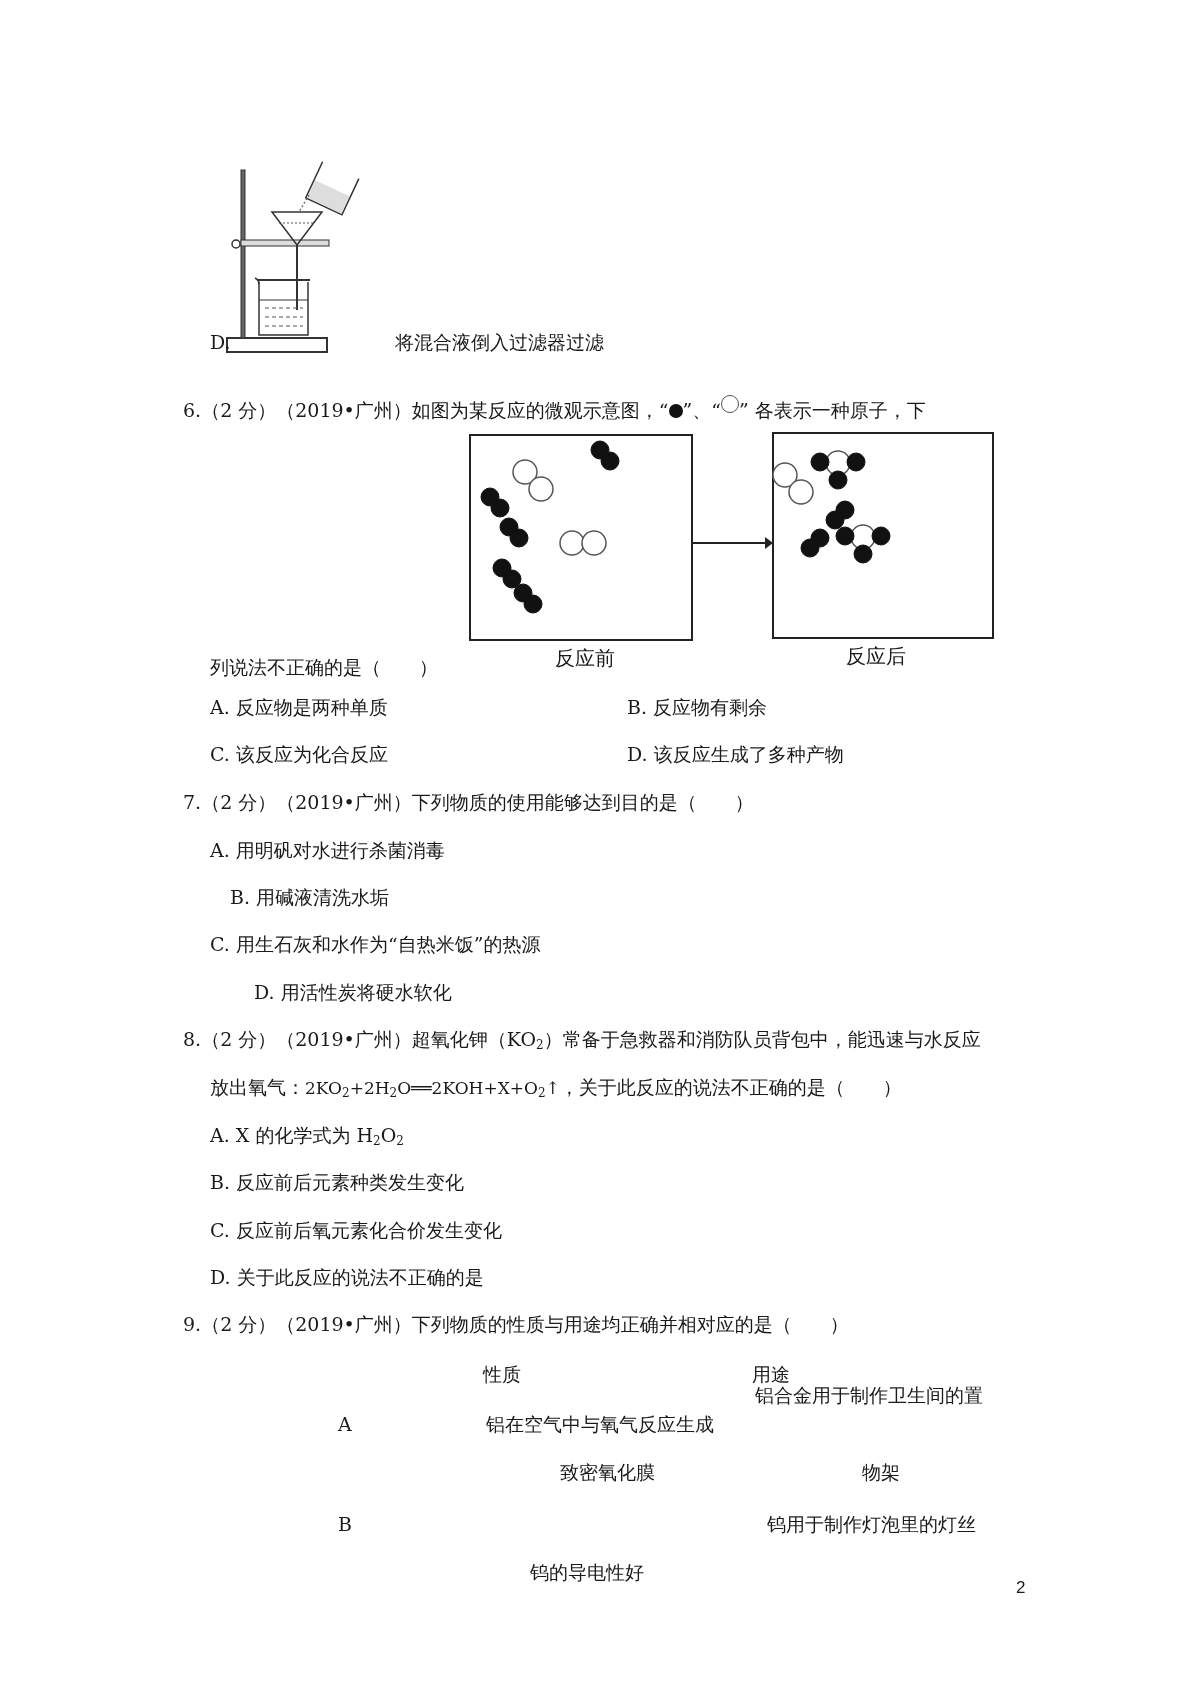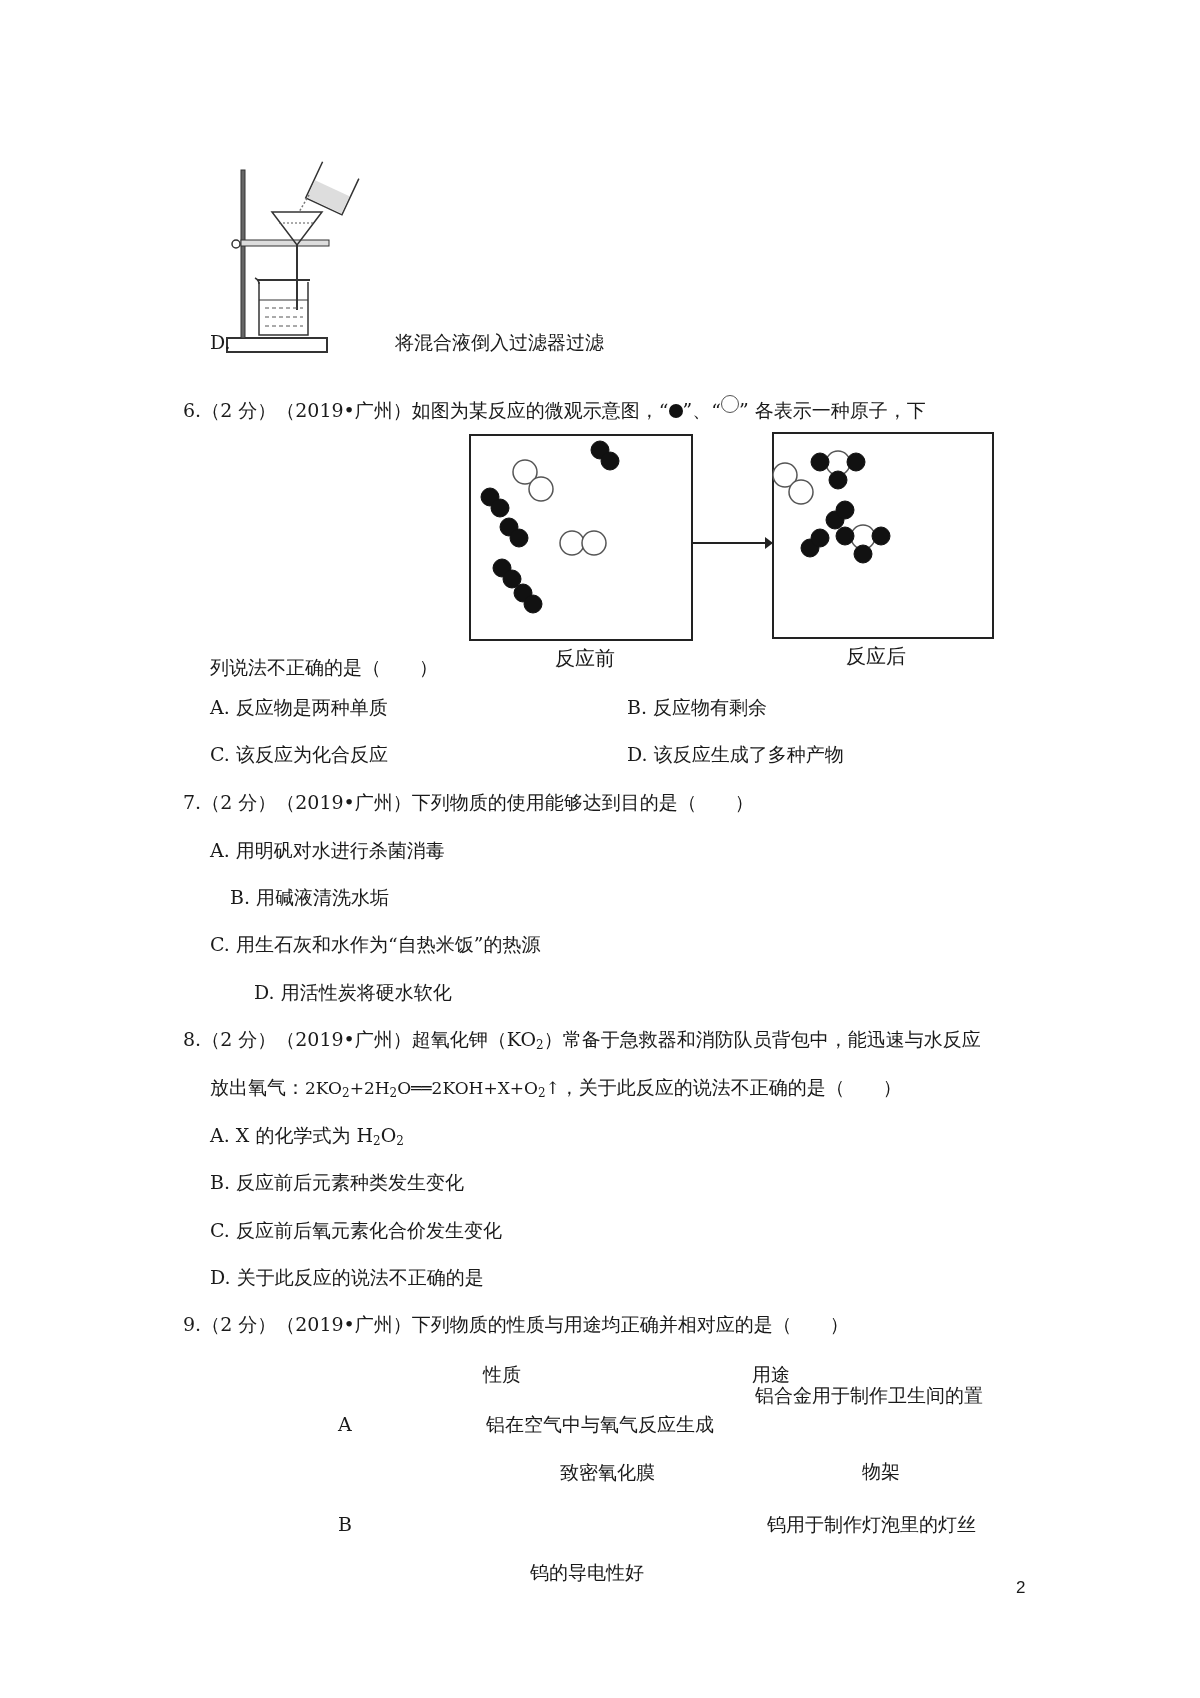--- a/index.html
+++ b/index.html
@@ -139,19 +139,19 @@
 <span class="t" style="left:210px; top:1265px;"><span>D.</span> <span>关于此反应的说法不正确的是</span></span>
 
 <span class="t" style="left:183px; top:1312px;">9.（2 分）（2019•广州）下列物质的性质与用途均正确并相对应的是（　　）</span>
 <span class="t" style="left:483px; top:1362px;">性质</span>
 <span class="t" style="left:752px; top:1362px;">用途</span>
 
 <span class="t" style="left:338px; top:1412px;">A</span>
 <span class="t" style="left:486px; top:1412px;">铝在空气中与氧气反应生成</span>
 <span class="t" style="left:755px; top:1339px;margin-top:44px;">铝合金用于制作卫生间的置</span>
 <span class="t" style="left:560px; top:1460px;">致密氧化膜</span>
-<span class="t" style="left:862px; top:1460px;font-family:Liberation Serif, serif;">物架</span>
+<span class="t" style="left:862px; top:1460px;">物架</span>
 
 <span class="t" style="left:338px; top:1512px;">B</span>
 <span class="t" style="left:530px; top:1512px;margin-top:48px;">钨的导电性好</span>
 <span class="t" style="left:767px; top:1512px;">钨用于制作灯泡里的灯丝</span>
 
 <span class="page-num" style="left:1016px; top:1578px;">2</span>
 
 </body></html>

